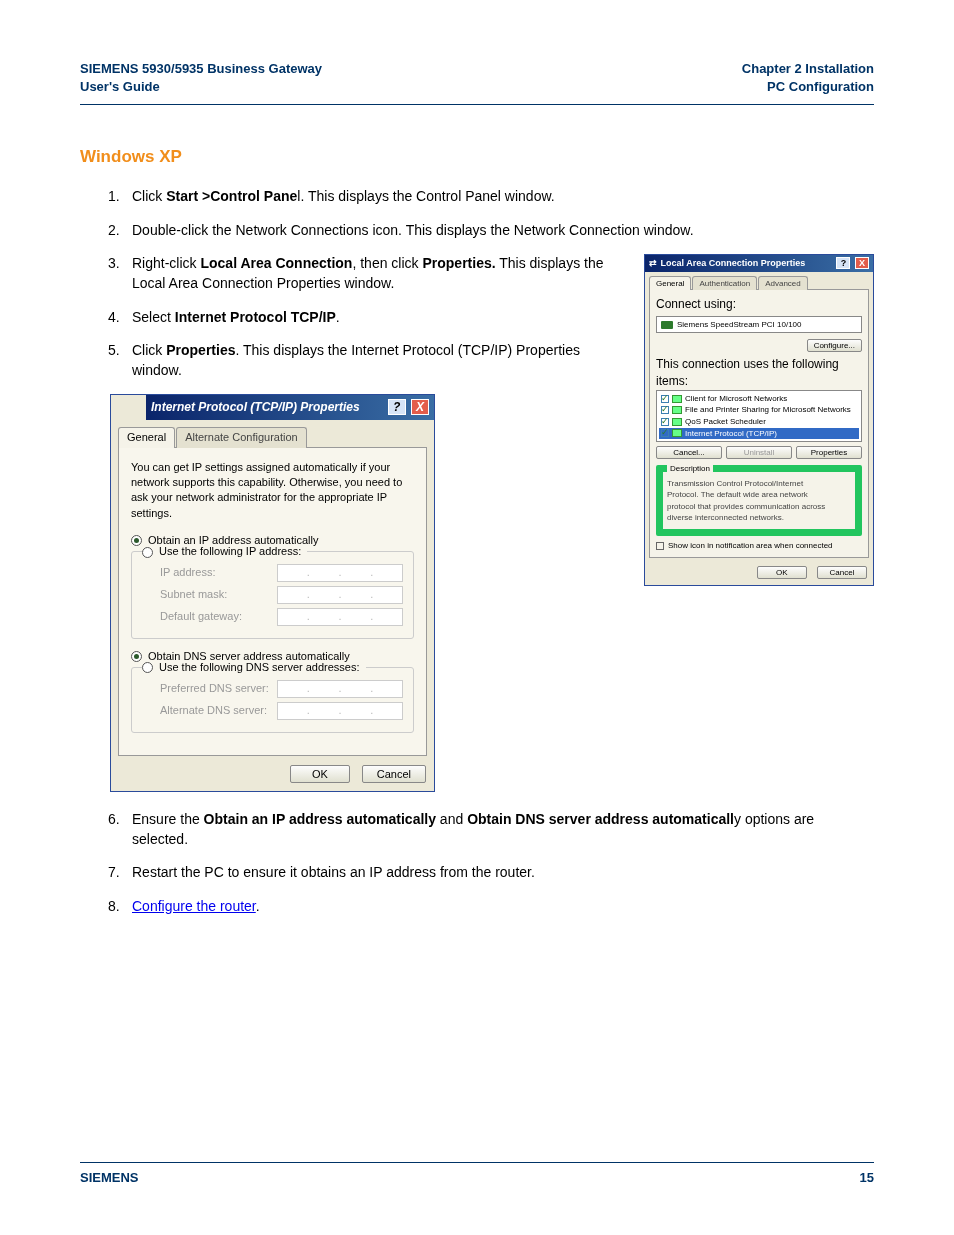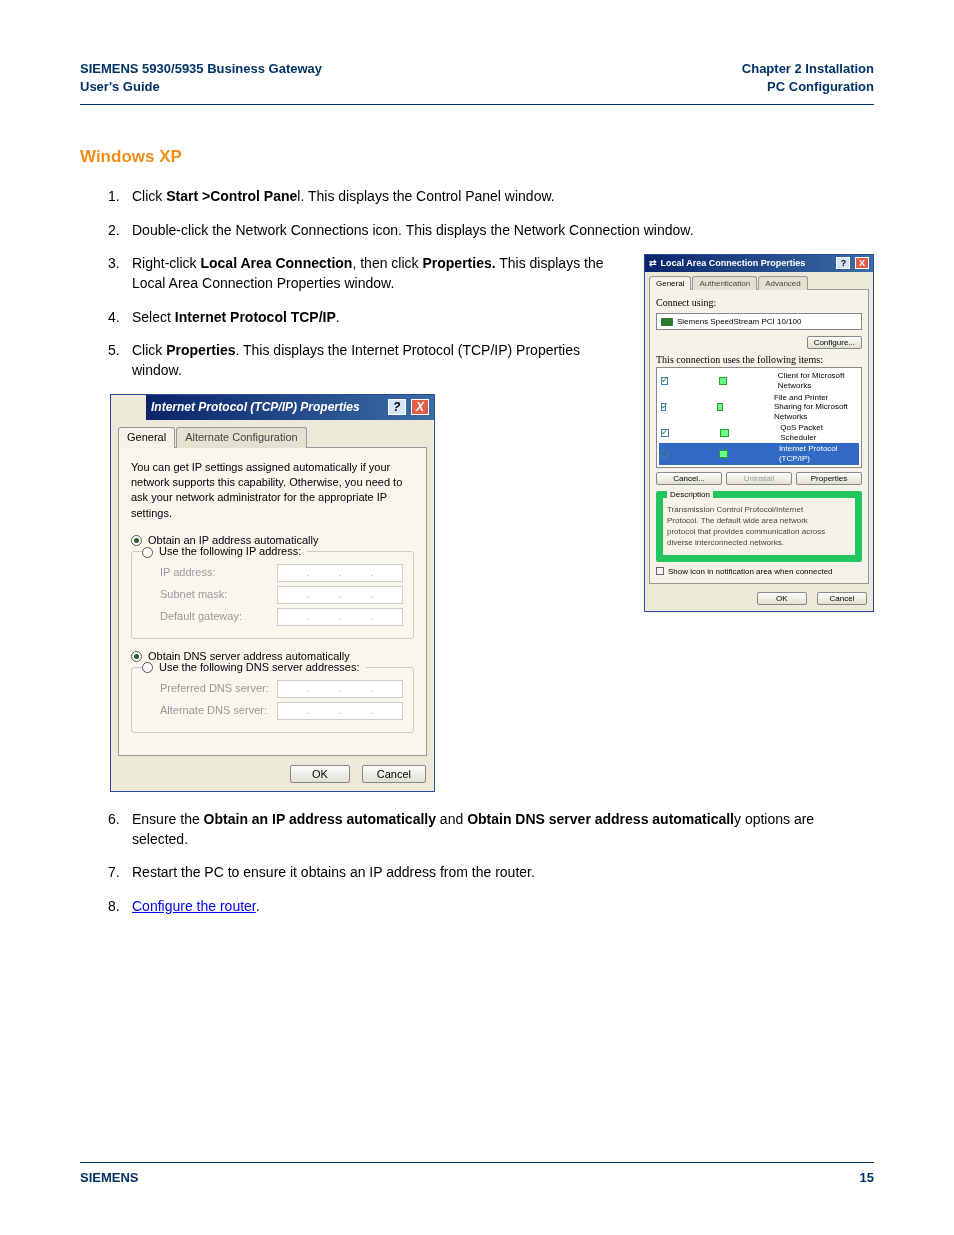--- a/index.html
+++ b/index.html
@@ -86,40 +86,40 @@
   }
   .tab.inactive { background: #E4E1D0; color: #444; }
   .tab.active { background: #F5F3E9; }
   .tab-body {
     border: 1px solid #999;
     margin: 0 4px 4px 4px;
     margin-top: -1px;
     background: #F5F3E9;
     padding: 6px;
   }
-  .small-label { font-size: 10px; color: #000; font-family: Liberation Serif, serif; }
+  .small-label { font-size: 12px; color: #000; }
   .adapter-box {
     border: 1px solid #888; background: #fff;
     padding: 2px 4px; margin: 3px 0 6px 0;
     display: flex; align-items: center;
   }
   .nic-icon { width: 12px; height: 8px; background: #2C7A2C; margin-right: 4px; border-radius: 1px; }
   .xp-btn {
     border: 1px solid #888;
     background: linear-gradient(#fdfdfd,#e0e0d0);
     font-size: 8px;
     padding: 1px 6px;
     border-radius: 2px;
   }
   .btn-row-right { text-align: right; margin-bottom: 4px;}
   .items-list {
     border: 1px solid #888; background: #fff;
     padding: 2px; margin-bottom: 4px;
   }
-  .item-row { display:flex; align-items:center; line-height:1.2; padding:1px 2px; font-size:8px;gap:48px; }
+  .item-row { display:flex; align-items:center; line-height:1.2; padding:1px 2px; font-size:8px; }
   .item-row .chk { width:8px;height:8px;border:1px solid #3C7FB1;margin-right:3px;position:relative;}
   .item-row .chk::after{content:"✓";position:absolute;top:-3px;left:-1px;color:#2C7A2C;font-size:9px;}
   .item-row .proto-ic{width:10px;height:8px;background:#6F8; margin-right:3px;border:1px solid #393;}
   .item-row.sel{background:#316AC5;color:#fff;}
   .three-btn{display:flex;justify-content:space-between;margin-bottom:4px;}
   .three-btn .xp-btn{flex:1;margin:0 2px;}
   .three-btn .xp-btn:first-child{margin-left:0;}
   .three-btn .xp-btn:last-child{margin-right:0;}
   .three-btn .xp-btn.disabled{color:#999;}
   .desc-group{border:7px solid #22c55e;padding:4px 21px 6px 4px;margin-bottom:4px;border-radius:2px;}

